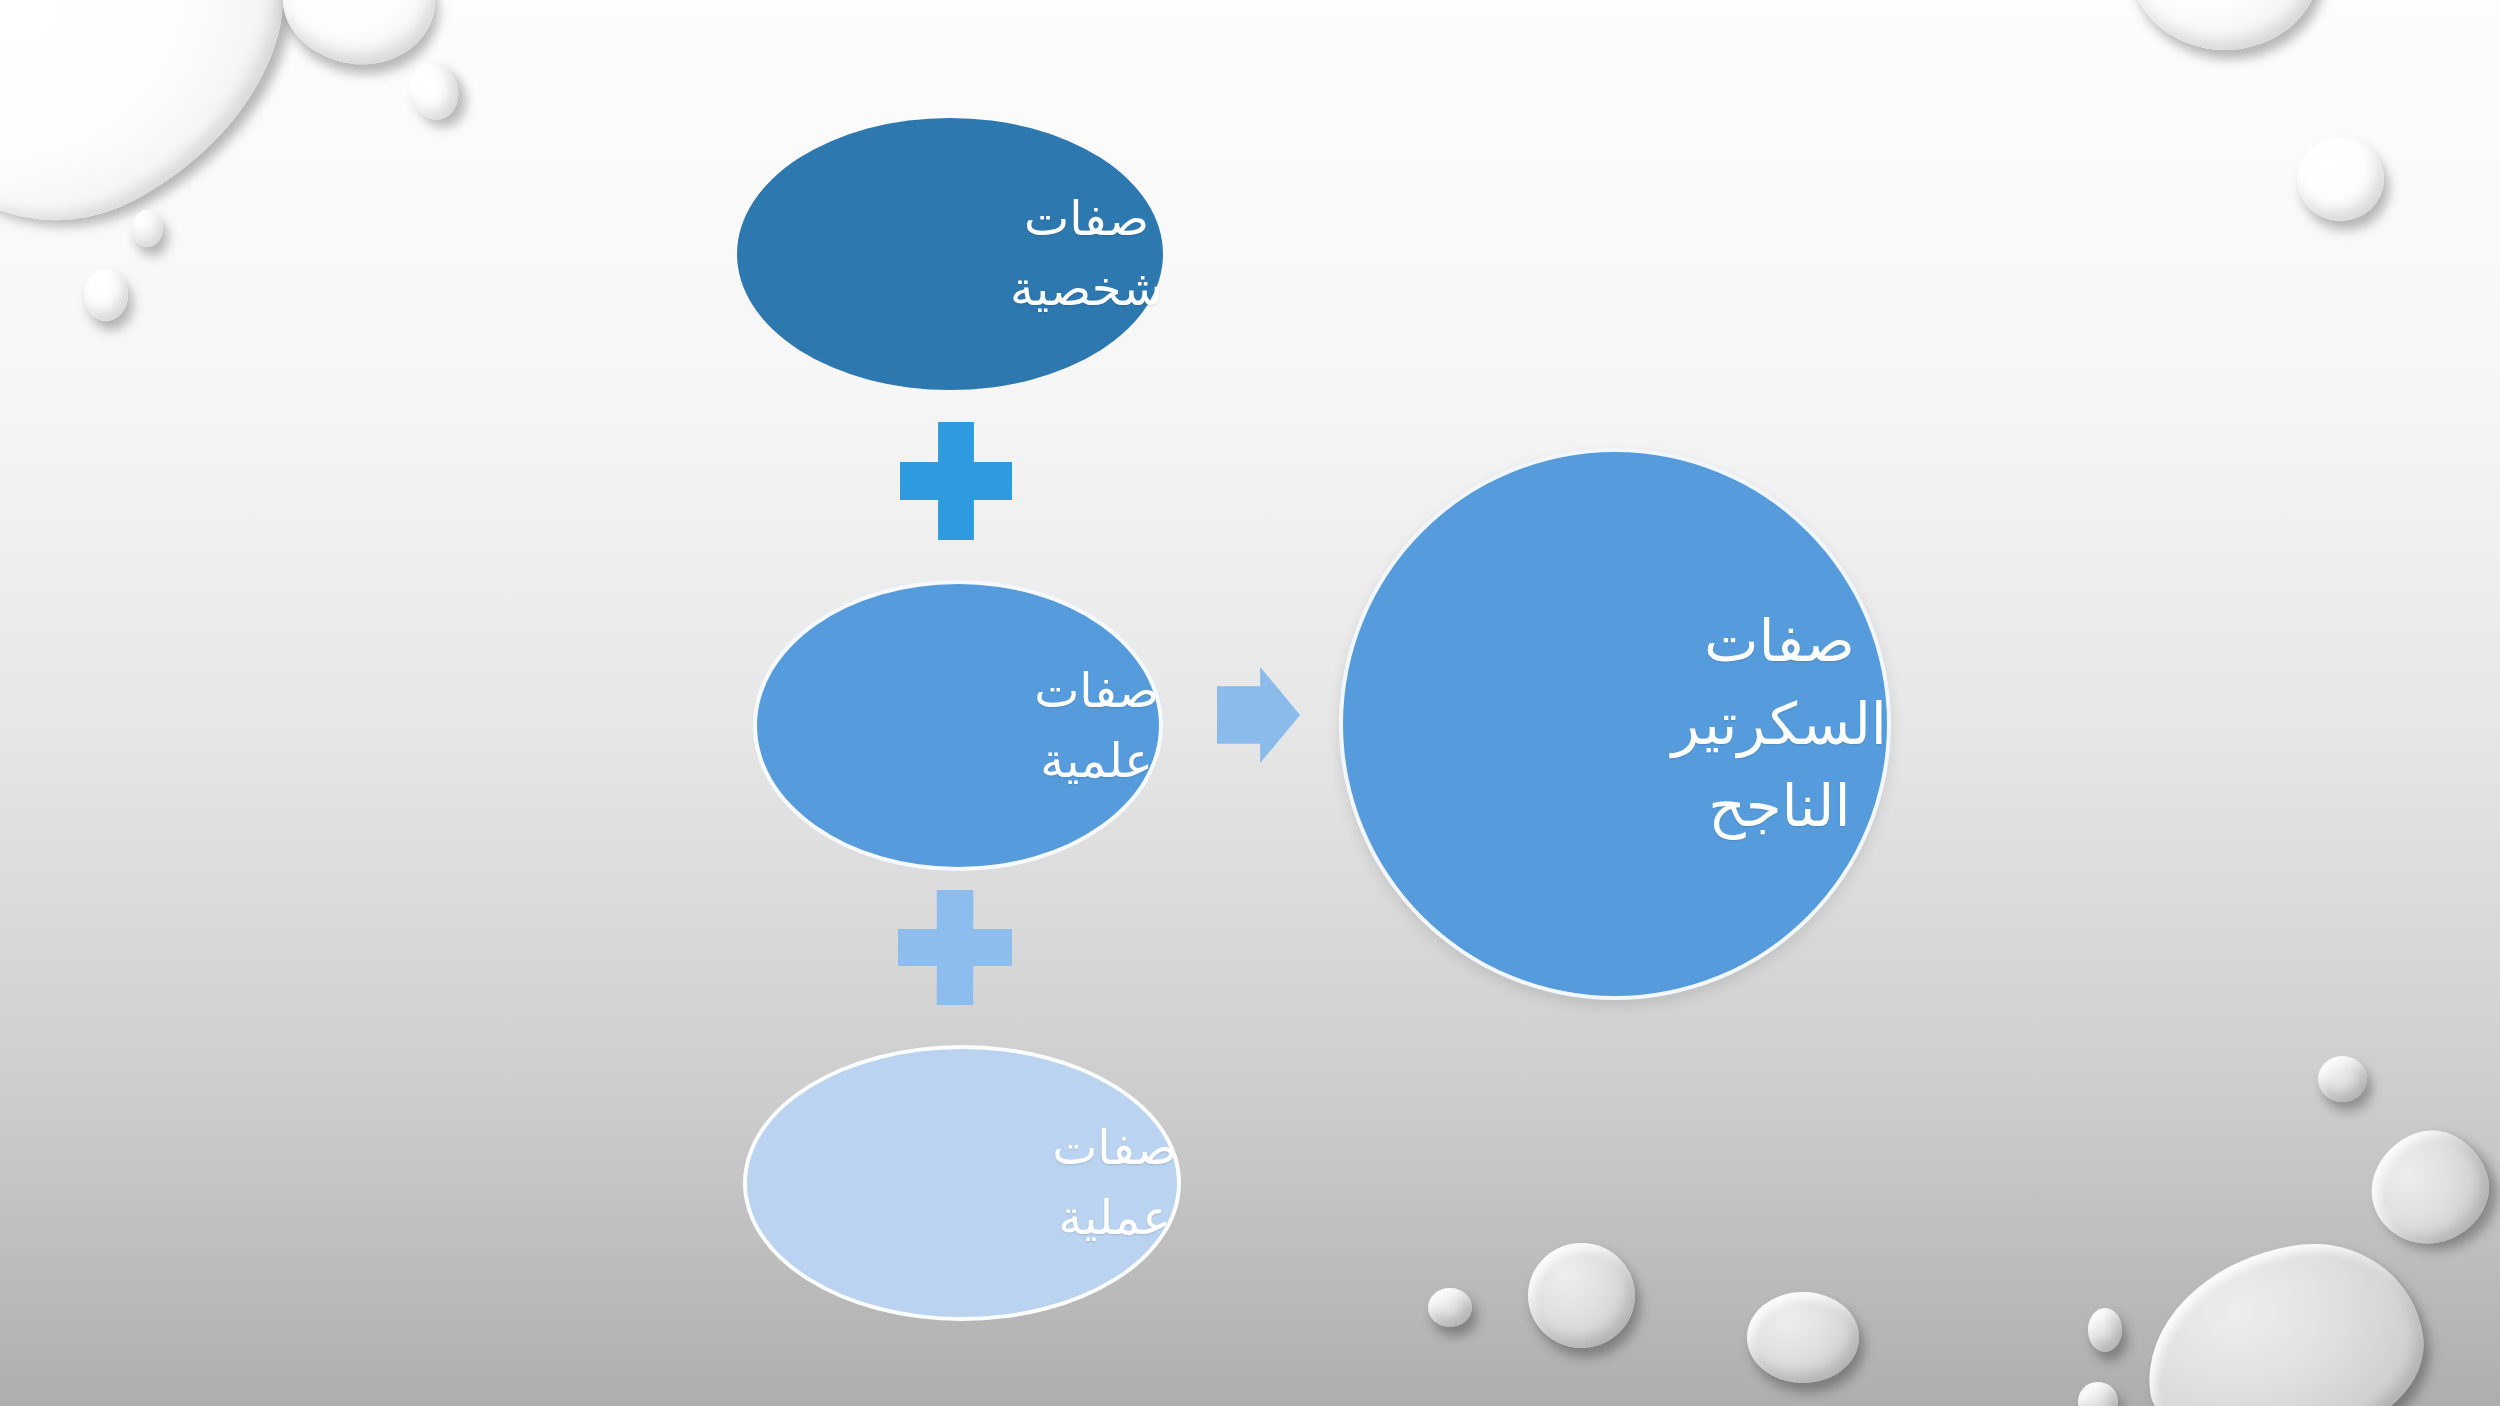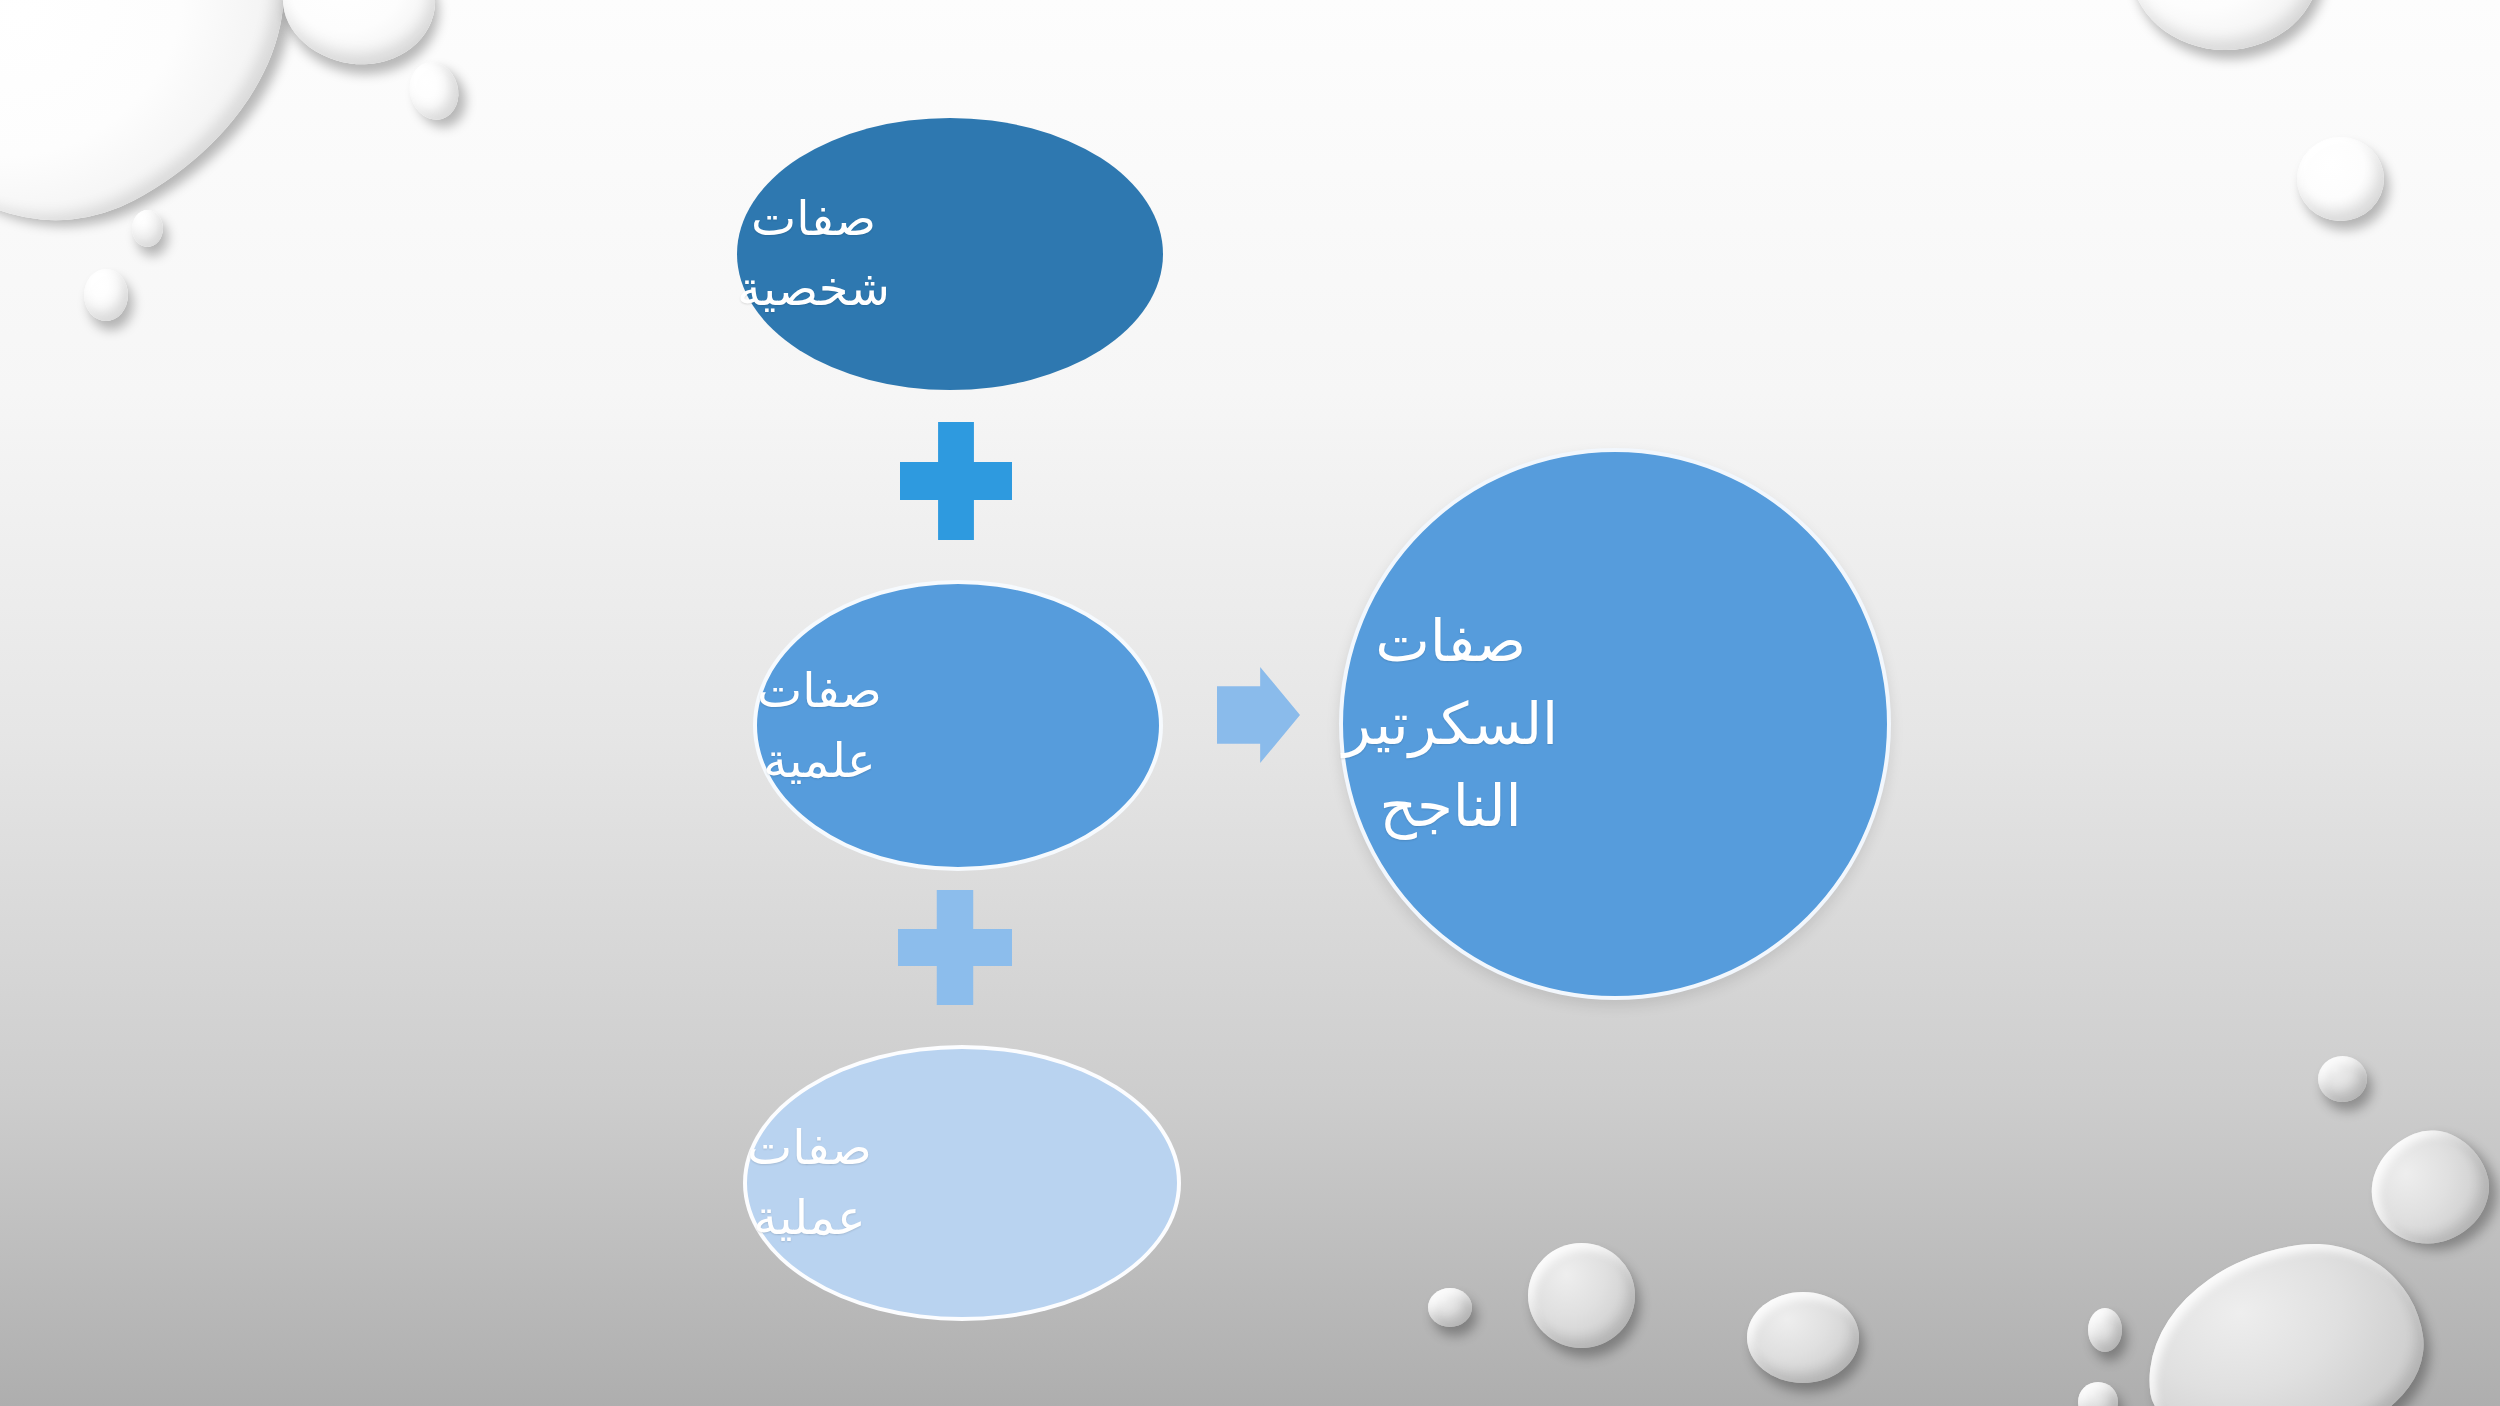--- a/index.html
+++ b/index.html
@@ -45,21 +45,21 @@
       5px 9px 12px rgba(0,0,0,0.30),
       inset -6px -9px 12px rgba(0,0,0,0.12),
       inset 5px 7px 9px rgba(255,255,255,0.85);
   }
 
   
   .node {
     position: absolute;
     display: flex;
     align-items: center;
-    justify-content: flex-start;
+    justify-content: flex-end;
     text-align: center;
   }
   .ellipse { border-radius: 50%; }
   .ellipse.outlined { border: 4px solid rgba(255,255,255,0.95); }
   .circle {
     border-radius: 50%;
     border: 4px solid rgba(255,255,255,0.92);
     box-shadow: 0 6px 14px rgba(0,0,0,0.10);
   }
 

